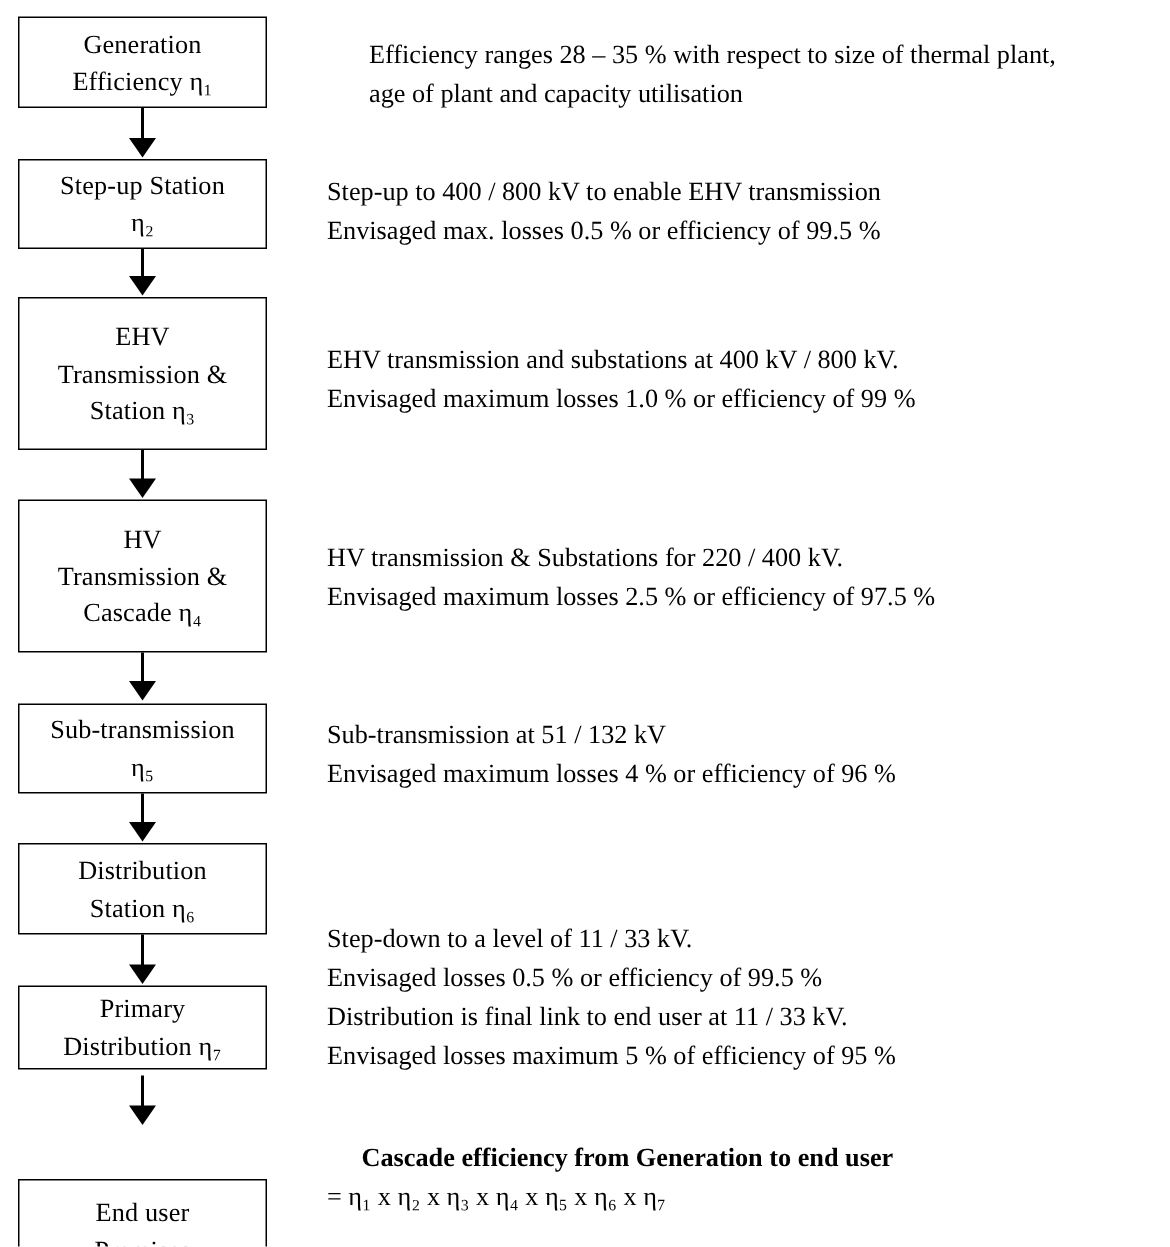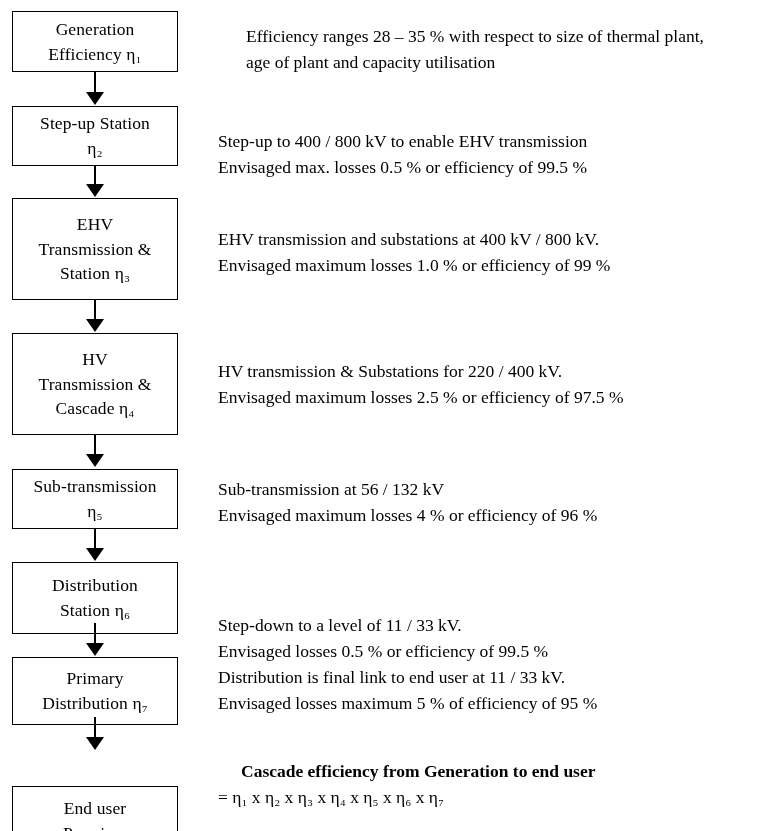--- a/index.html
+++ b/index.html
@@ -118,61 +118,61 @@
   <div class="connector" style="top:435px;height:21px;"></div>
   <div class="arrow-head" style="top:454px;"></div>
 
   <div class="stage-box" style="top:469px;height:60px;">
     <span class="line">Sub-transmission</span>
     <span class="line">η₅</span>
   </div>
   <div class="connector" style="top:529px;height:21px;"></div>
   <div class="arrow-head" style="top:548px;"></div>
 
-  <div class="stage-box" style="top:562px;height:72px;">
+  <div class="stage-box" style="top:562px;height:61px;">
     <span class="line">Distribution</span>
     <span class="line">Station η₆</span>
   </div>
   <div class="connector" style="top:623px;height:22px;"></div>
   <div class="arrow-head" style="top:643px;"></div>
 
-  <div class="stage-box" style="top:657px;height:68px;">
+  <div class="stage-box" style="top:657px;height:56px;">
     <span class="line">Primary</span>
     <span class="line">Distribution η₇</span>
   </div>
   <div class="connector" style="top:717px;height:22px;"></div>
   <div class="arrow-head" style="top:737px;"></div>
 
   <div class="stage-box" style="top:786px;height:70px;">
     <span class="line">End user</span>
     <span class="line">Premises</span>
   </div>
 
   <div class="note" style="top:23px;margin-left:28px;">
     <span class="line">Efficiency ranges 28 – 35 % with respect to size of thermal plant,</span>
     <span class="line">age of plant and capacity utilisation</span>
   </div>
 
-  <div class="note" style="top:128px;">
+  <div class="note" style="top:114px;">
     <span class="line">Step-up to 400 / 800 kV to enable EHV transmission</span>
     <span class="line">Envisaged max. losses 0.5 % or efficiency of 99.5 %</span>
   </div>
 
   <div class="note" style="top:226px;">
     <span class="line">EHV transmission and substations at 400 kV / 800 kV.</span>
     <span class="line">Envisaged maximum losses 1.0 % or efficiency of 99 %</span>
   </div>
 
   <div class="note" style="top:358px;">
     <span class="line">HV transmission &amp; Substations for 220 / 400 kV.</span>
     <span class="line">Envisaged maximum losses 2.5 % or efficiency of 97.5 %</span>
   </div>
 
   <div class="note" style="top:476px;">
-    <span class="line">Sub-transmission at 56 / 132 kV</span>
+    <span class="line">Sub-transmission at 51 / 132 kV</span>
     <span class="line">Envisaged maximum losses 4 % or efficiency of 96 %</span>
   </div>
 
   <div class="note" style="top:584px;margin-top:28px;">
     <span class="line">Step-down to a level of 11 / 33 kV.</span>
     <span class="line">Envisaged losses 0.5 % or efficiency of 99.5 %</span>
   </div>
 
   <div class="note" style="top:664px;">
     <span class="line">Distribution is final link to end user at 11 / 33 kV.</span>

